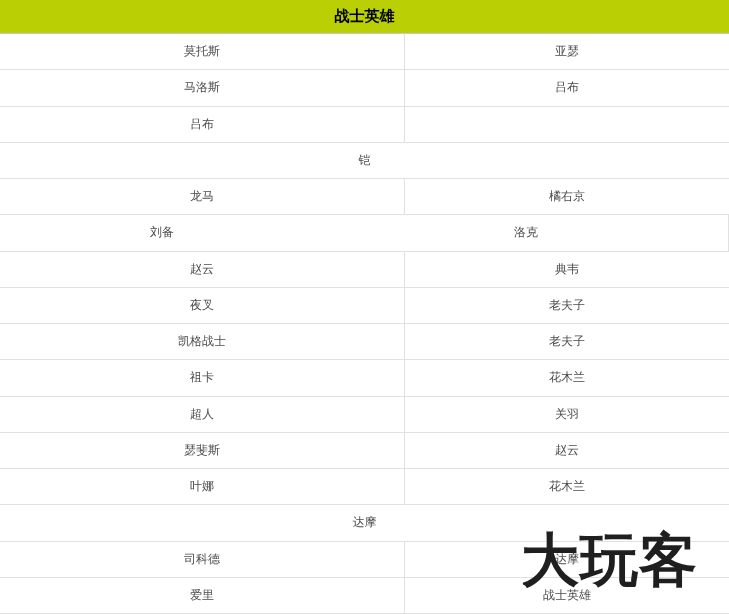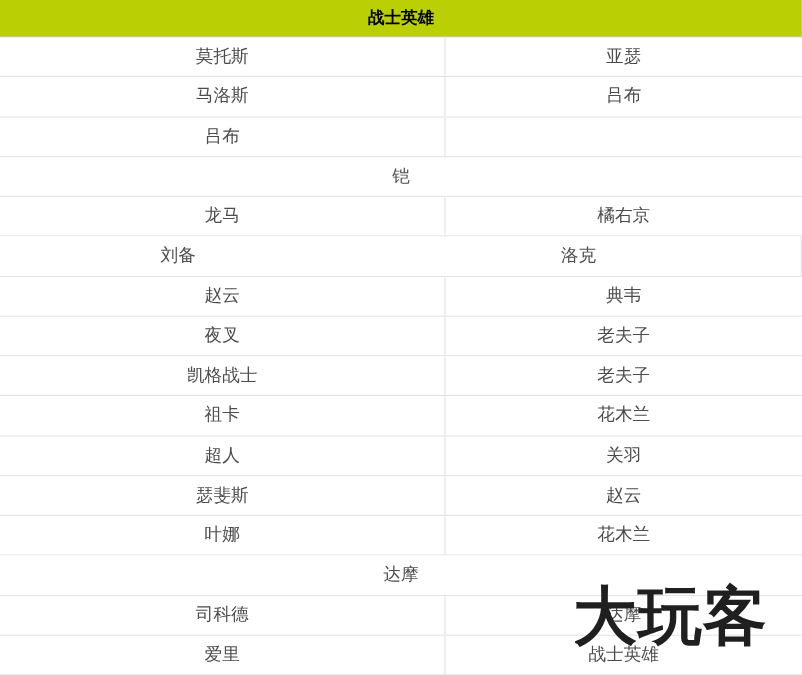--- a/index.html
+++ b/index.html
@@ -42,21 +42,21 @@
   .table-row {
     flex: 1 1 0;
     display: flex;
     border-bottom: 1px solid #e1e1e1;
     background: #ffffff;
   }
   .cell {
     display: flex;
     align-items: center;
     justify-content: center;
-    font-size: 16px;
+    font-size: 12px;
     color: #4c4c4c;
     white-space: nowrap;
   }
   .cell.left {
     width: 404px;
     flex: 0 0 404px;
     border-right: 1px solid #e1e1e1;
   }
   .cell.right {
     flex: 1 1 auto;

